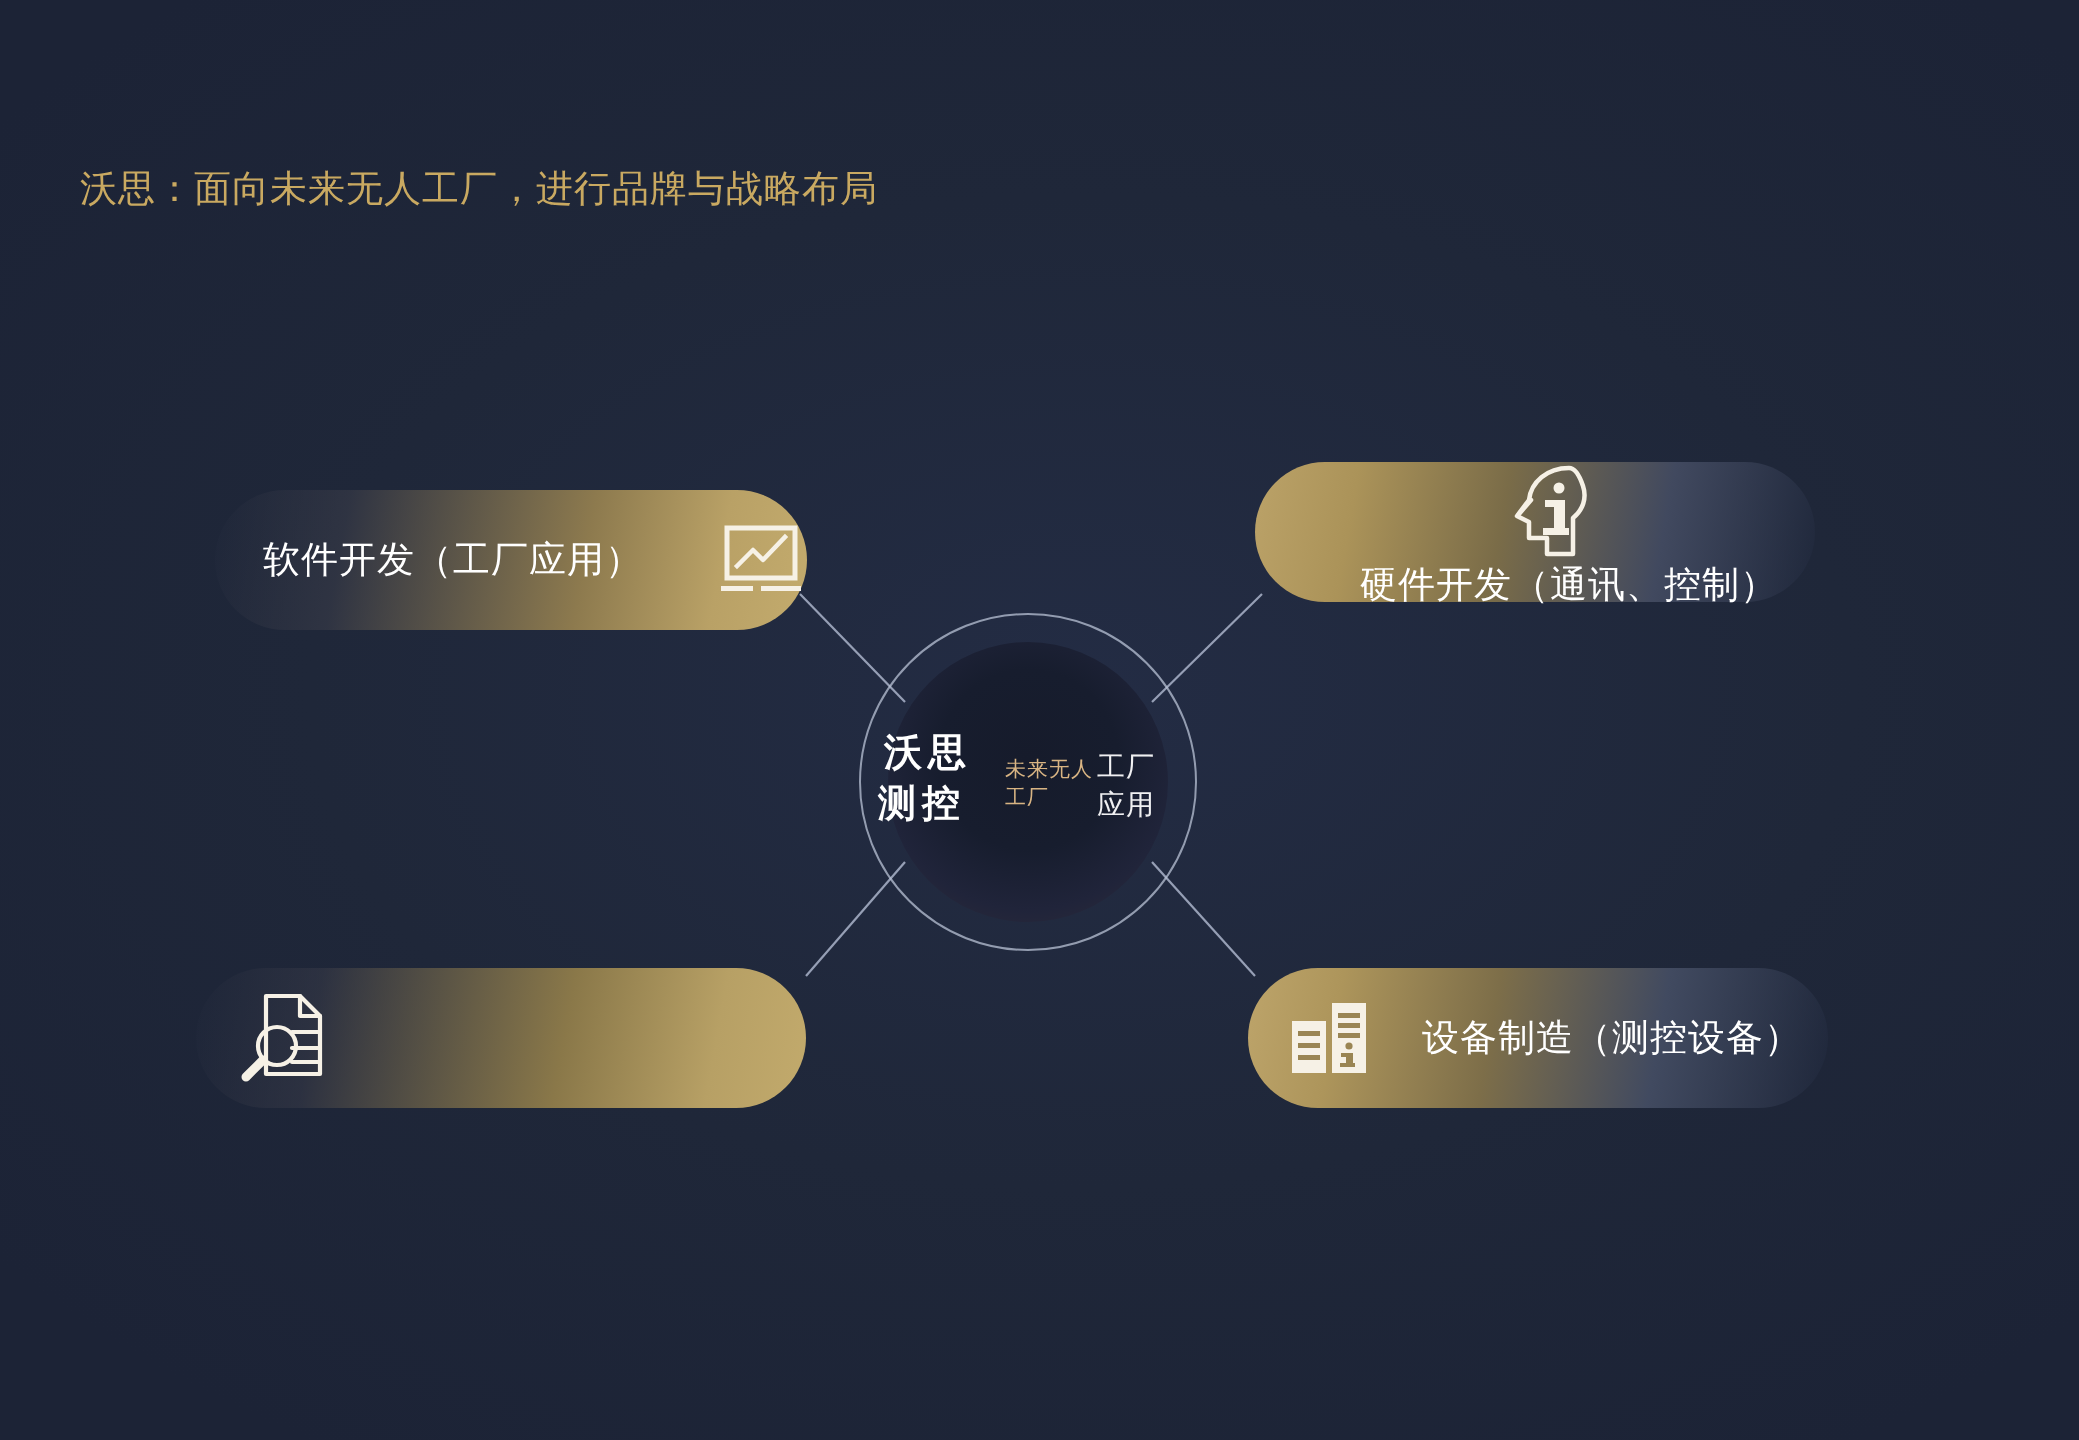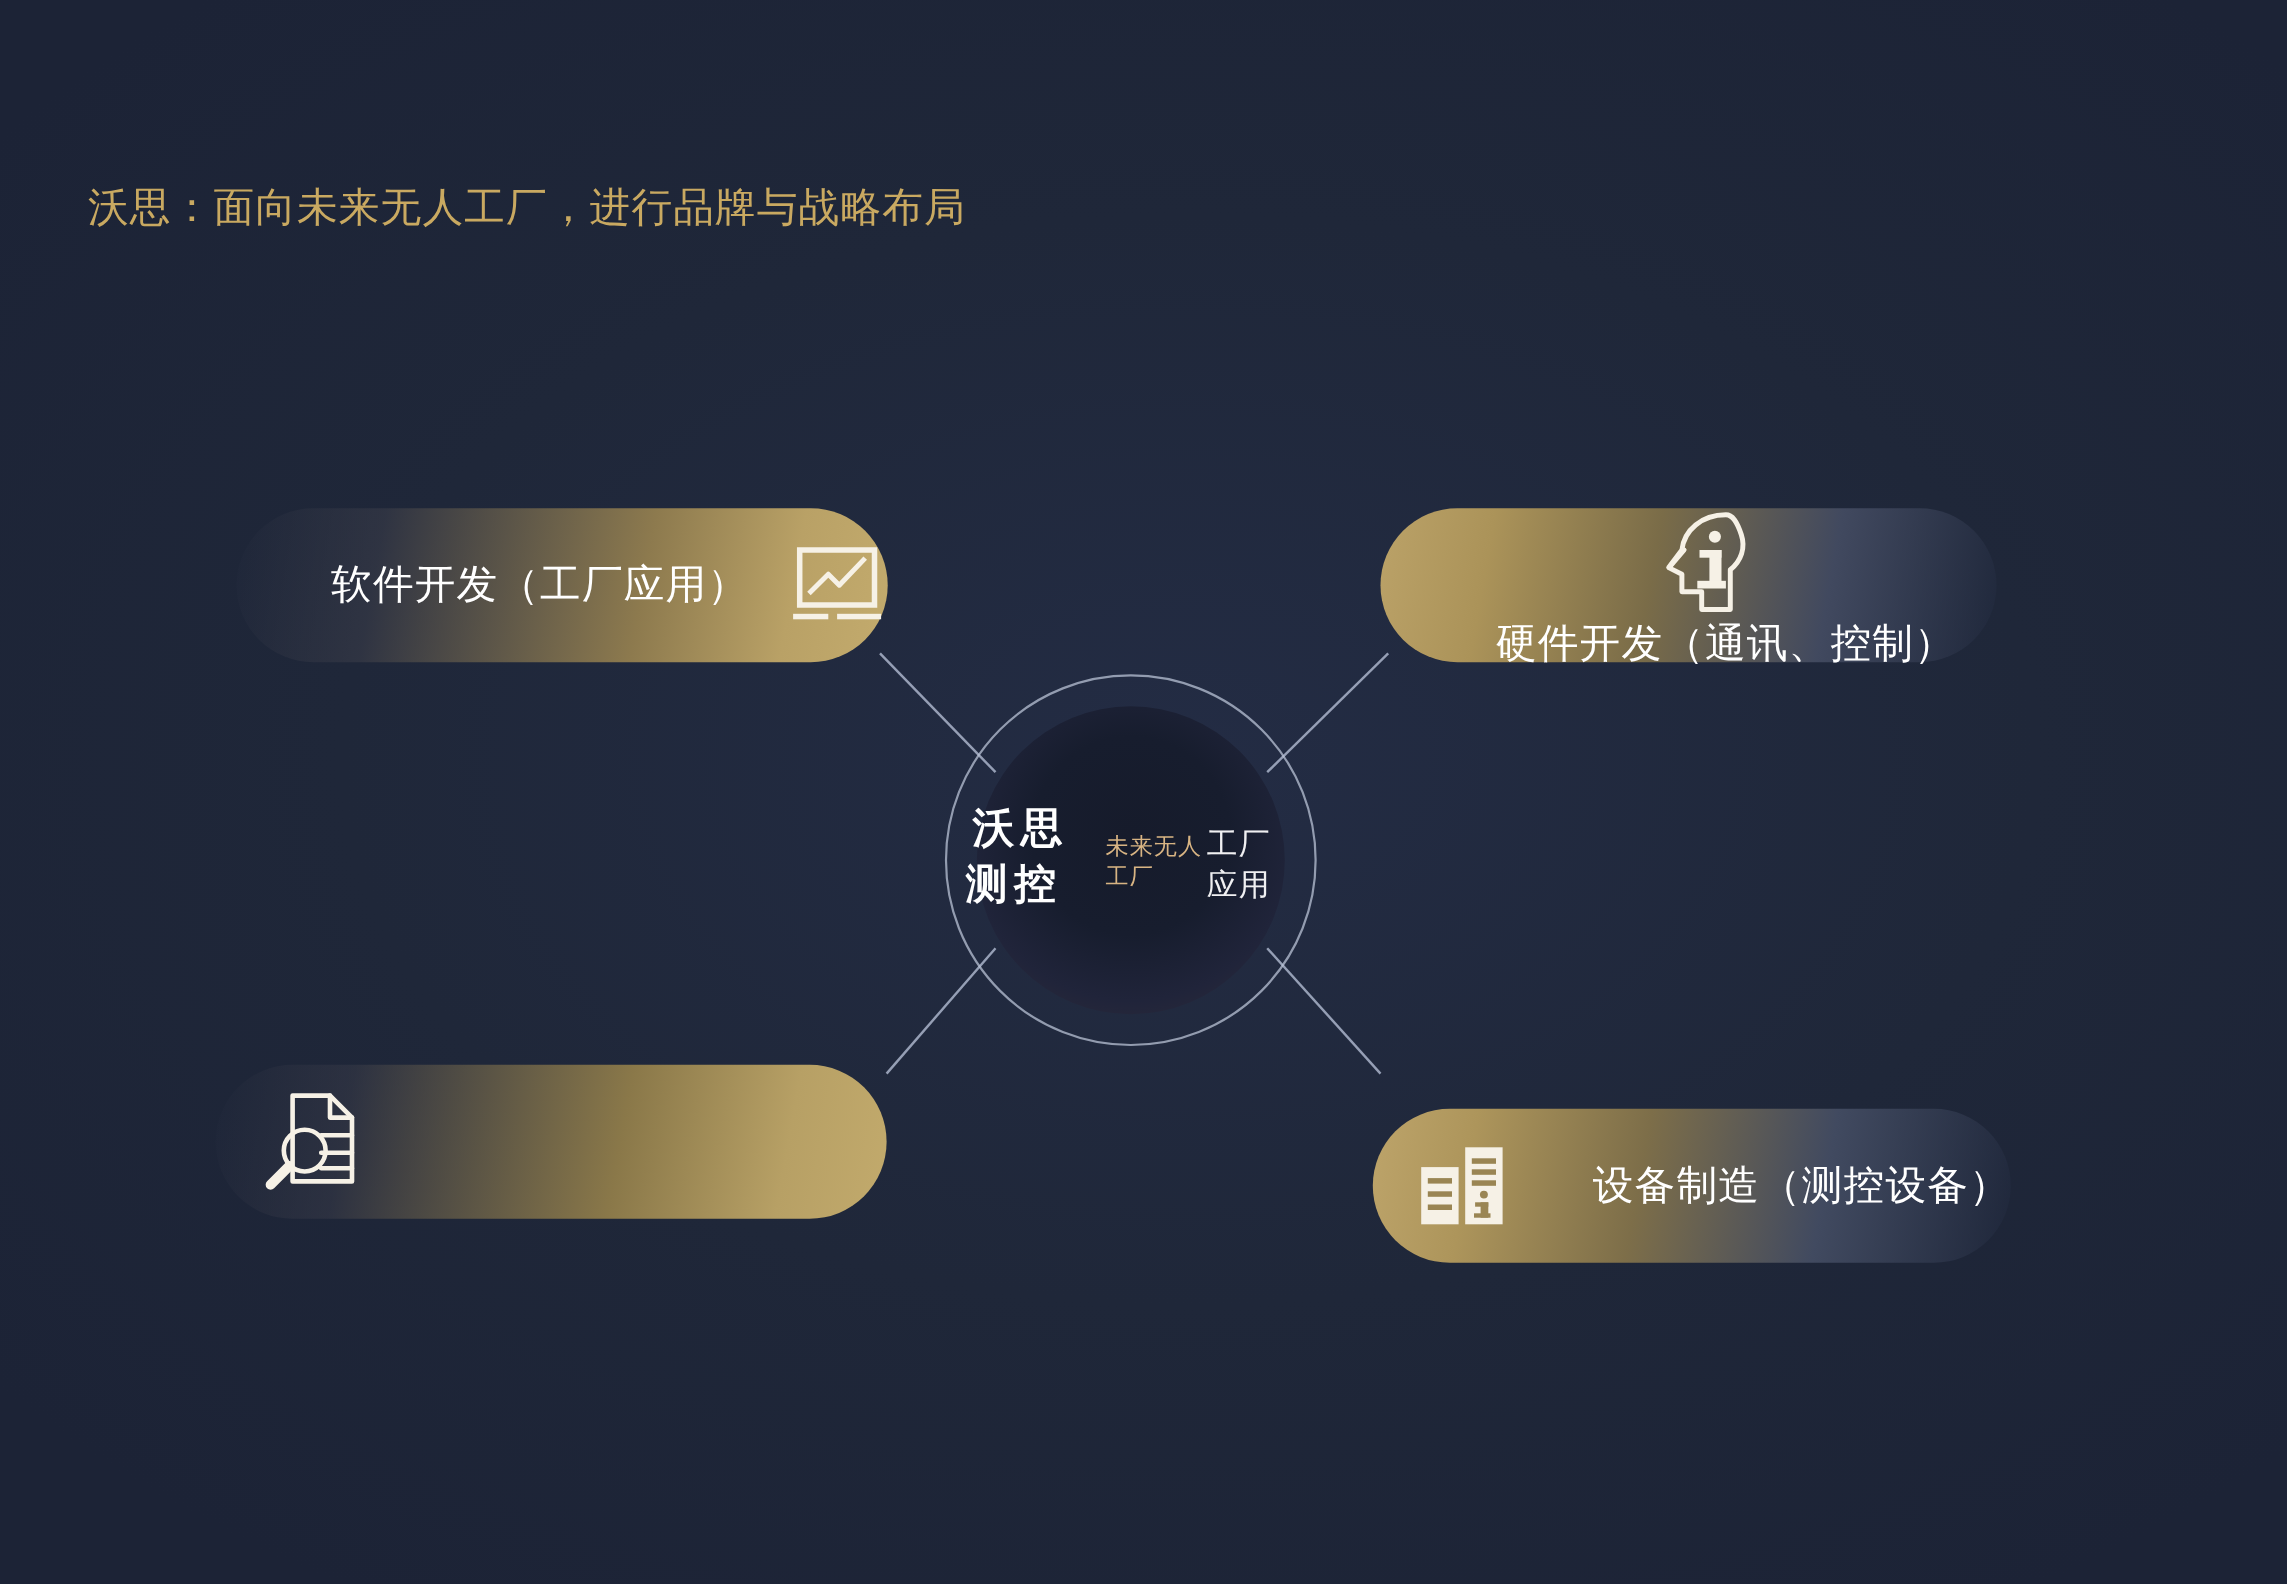--- a/index.html
+++ b/index.html
@@ -88,23 +88,23 @@
     border-radius:70px;
     display:flex; align-items:center;
   }
   .pill .label {
     font-size:37px; color:#ffffff; letter-spacing:1px; white-space:nowrap;
   }
   .pill .icon { flex:0 0 auto; display:flex; align-items:center; justify-content:center; }
 
   
   #pill-software {
-    left:215px; top:462px; width:592px;
+    left:215px; top:490px; width:592px;
     background:linear-gradient(100deg, rgba(32,41,63,0.15) 0%, rgba(60,62,74,0.55) 22%, #8d7a4e 62%, #b9a166 84%, #c3ab6d 100%);
-    justify-content:flex-end; padding-left:48px;
+    justify-content:space-between; padding-left:48px;
   }
   #pill-software .label { margin-right:34px; }
 
   #pill-design {
     left:196px; top:968px; width:610px;
     background:linear-gradient(100deg, rgba(32,41,63,0.12) 0%, rgba(58,60,73,0.5) 20%, #8a7849 60%, #b7a065 84%, #c2aa6c 100%);
     justify-content:flex-start; padding-left:40px;
   }
   #pill-design .label { margin-right:40px; }
 
@@ -112,21 +112,21 @@
   #pill-hardware {
     left:1255px; top:462px; width:560px;
     background:linear-gradient(100deg, #bba268 0%, #ab9359 18%, #7a6c48 44%, #41495f 72%, rgba(32,41,63,0.35) 100%);
     justify-content:flex-start; padding-left:30px;flex-direction:column;
   }
   #pill-hardware .label { margin-left:38px; }
 
   #pill-equipment {
     left:1248px; top:968px; width:580px;
     background:linear-gradient(100deg, #bda46a 0%, #ad955b 16%, #7d6e49 42%, #414a60 70%, rgba(32,41,63,0.35) 100%);
-    justify-content:space-between; padding-left:42px;margin-top:40px;
+    justify-content:flex-start; padding-left:42px;
   }
   #pill-equipment .label { margin-left:50px; }
 </style>
 </head>
 <body>
 
 <div id="slide">
 
 
   <div id="title">沃思：面向未来无人工厂，进行品牌与战略布局</div>

